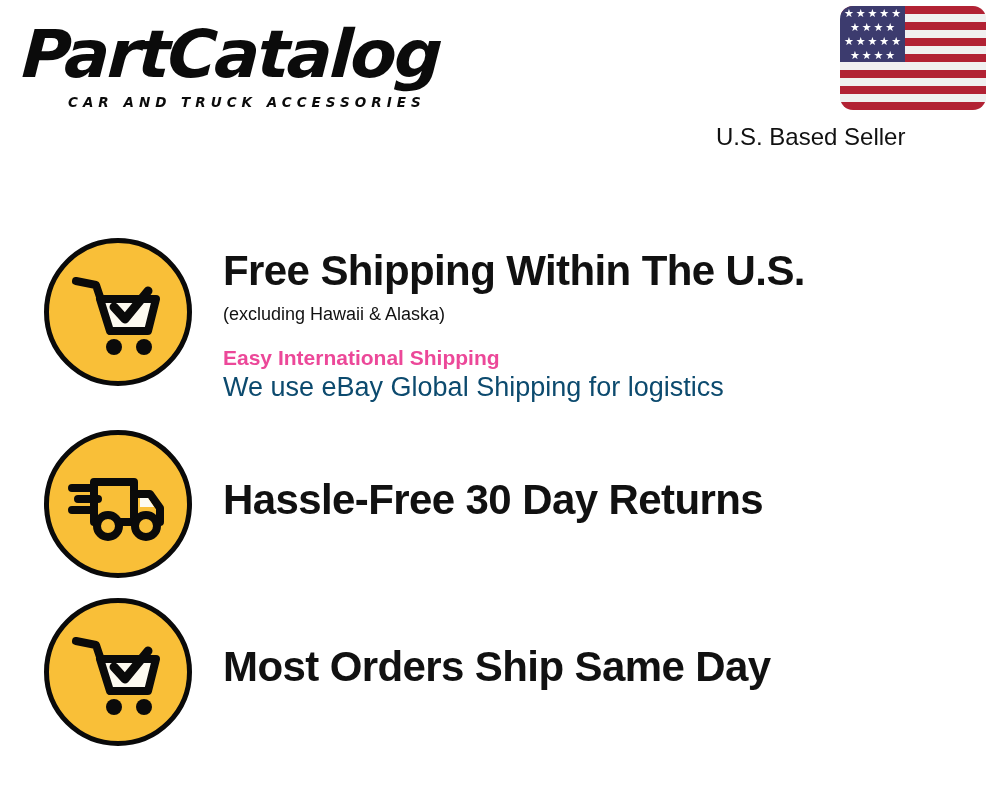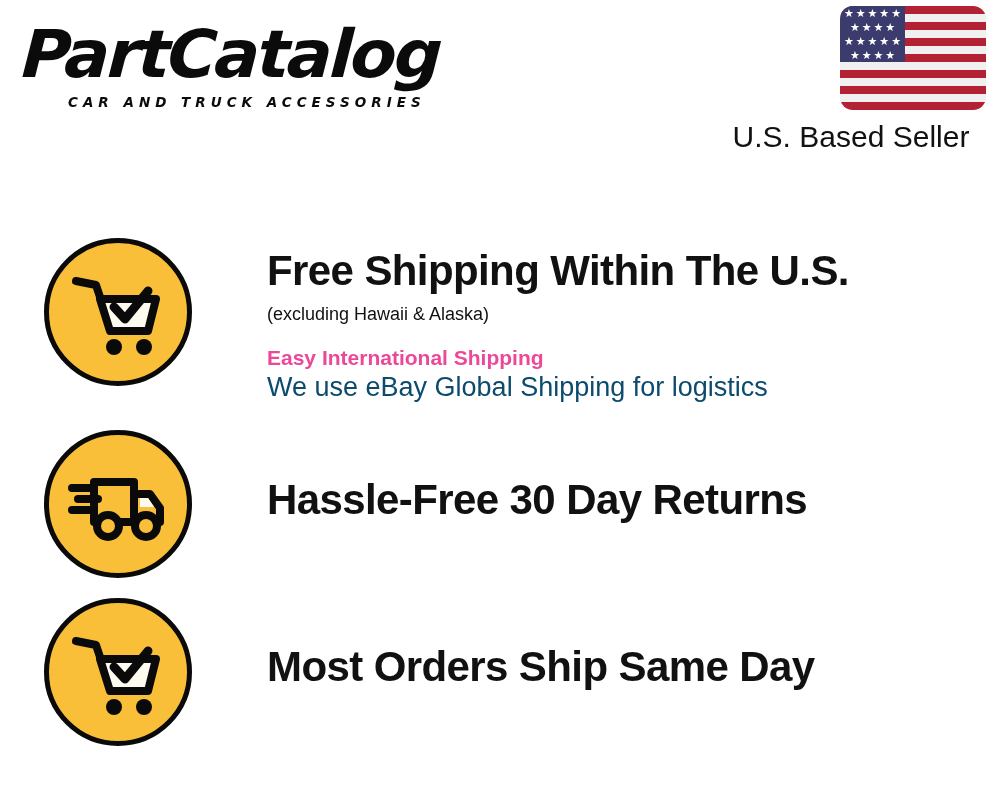--- a/index.html
+++ b/index.html
@@ -98,42 +98,41 @@
   }
   .star {
     color: #ffffff;
     font-size: 11px;
     line-height: 11px;
   }
   .star-row.offset { padding: 0 9px; }
   .seller-text {
     display: block;
     margin-top: 6px;
-    font-size: 30px;
+    font-size: 24px;
     line-height: 34px;
     font-weight: normal;
     color: #111111;
     white-space: nowrap;
-    text-align: center;
+    text-align: left;
   }
 
   
   .features {
     position: absolute;
     left: 0;
     top: 230px;
     width: 1000px;
   }
   .feature-row {
     position: absolute;
     left: 0;
     width: 808px;
     display: flex;
     align-items: flex-start;
-    gap: 44px;
   }
   .feature-row.r1 { top: 8px; }
   .feature-row.r2 { top: 200px; }
   .feature-row.r3 { top: 368px; }
 
   .icon-badge {
     flex: 0 0 auto;
     margin-left: 44px;
     width: 148px;
     height: 148px;

